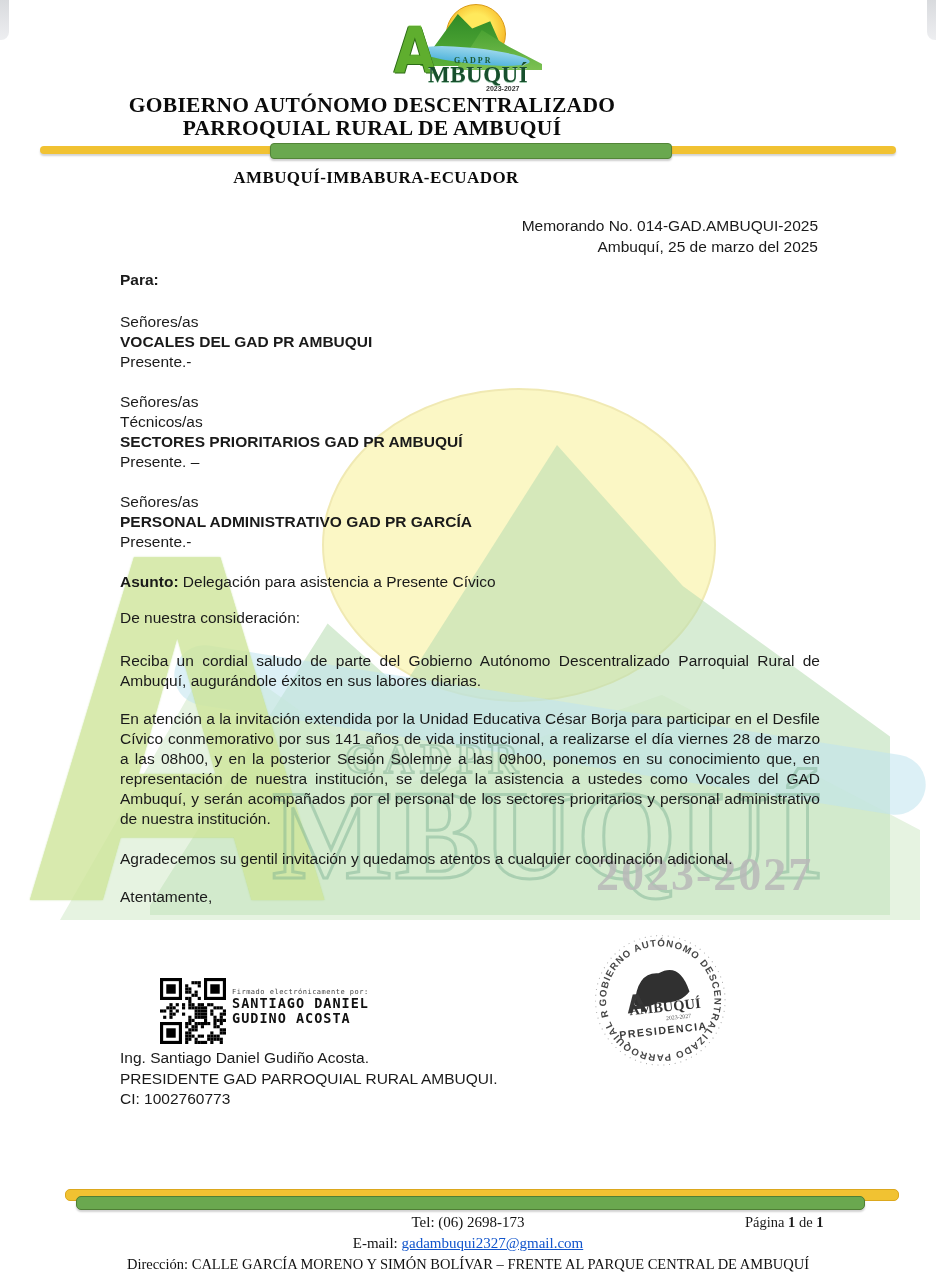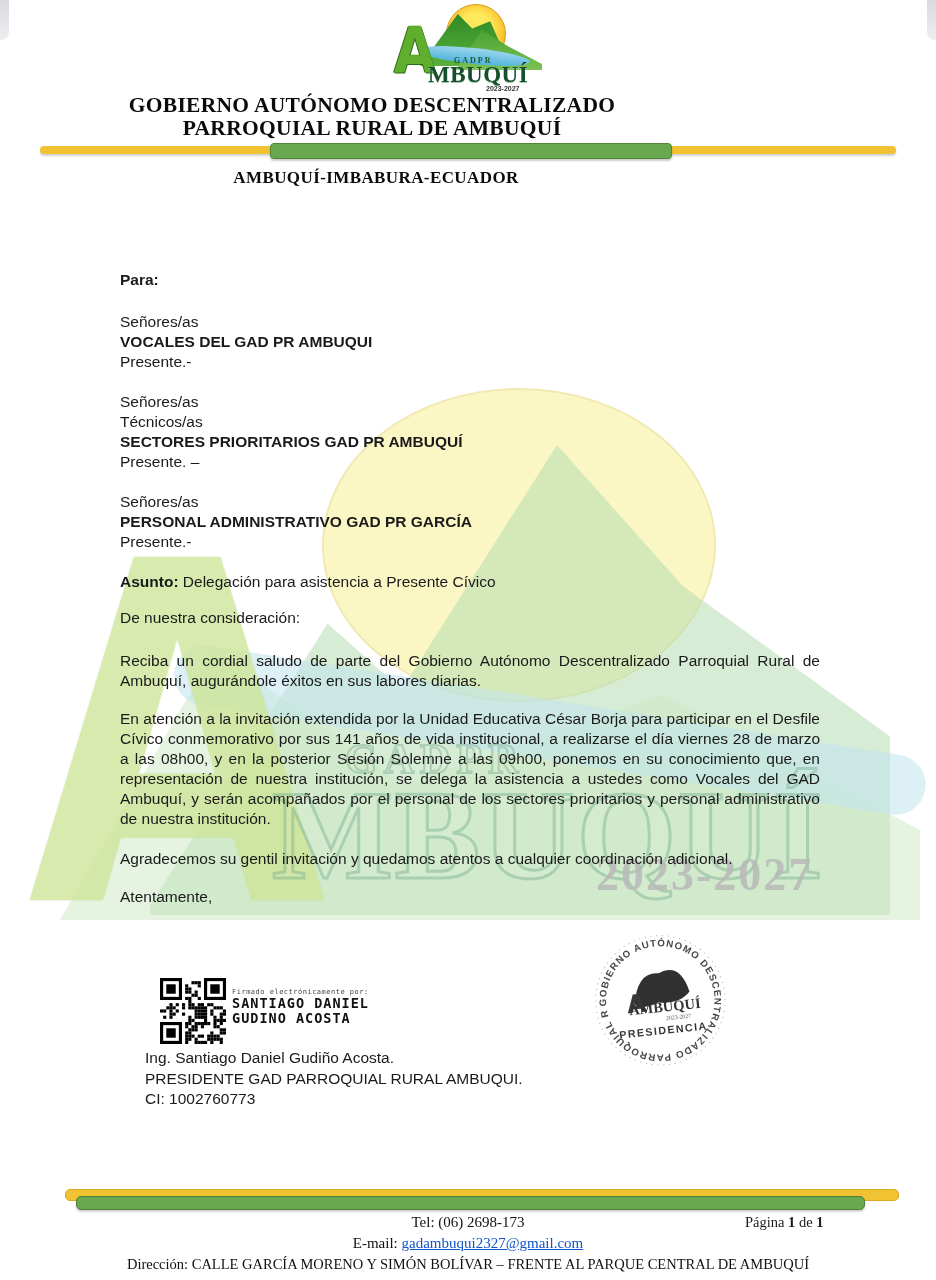--- a/index.html
+++ b/index.html
@@ -85,21 +85,21 @@
   .saluto{margin-top:16px;}
   .p{margin-top:23px;text-align:justify;}
   .p.left{text-align:left;}
   .closing{margin-top:18px;}
 
   
   .sig-qr{position:absolute;z-index:2;left:160px;top:978px;width:66px;height:66px;background:#fff;}
   .sig-esign{position:absolute;z-index:2;left:232px;top:988px;font-family:"DejaVu Sans Mono",monospace;}
   .sig-esign .cap{font-size:7px;color:#444;letter-spacing:.5px;}
   .sig-esign .nm{font-size:13.5px;font-weight:bold;color:#111;letter-spacing:1px;line-height:15px;}
-  .sig-block{position:absolute;z-index:2;left:120px;top:1048px;font-size:15.5px;line-height:20.5px;margin-left:25px;}
+  .sig-block{position:absolute;z-index:2;left:120px;top:1048px;font-size:15.5px;line-height:20.5px;}
 
   
   .stamp{position:absolute;z-index:2;left:580px;top:925px;width:160px;height:145px;
     transform:rotate(-6deg);opacity:.88;}
 
   
   .fbars{position:absolute;z-index:2;left:0;top:1189px;width:936px;height:26px;}
   .fbars .y{position:absolute;left:65px;top:0;width:832px;height:10px;border-radius:5px;
     background:var(--bar-yellow);border:1px solid #dca81e;}
   .fbars .g{position:absolute;left:76px;top:7px;width:787px;height:12px;border-radius:5px;
@@ -147,20 +147,24 @@
     <div>PARROQUIAL RURAL DE AMBUQUÍ</div>
   </div>
 
   <div class="hdr divider" style="position:absolute;">
     <div class="y"></div>
     <div class="g"></div>
   </div>
 
   <div class="hdr location" style="position:absolute;">AMBUQUÍ-IMBABURA-ECUADOR</div>
 
+  <div class="memo">
+    <div>Memorando No. 014-GAD.AMBUQUI-2025</div>
+    <div>Ambuquí, 25 de marzo del 2025</div>
+  </div>
 
   <div class="content">
     <div class="para-label">Para:</div>
 
     <div class="grp" style="margin-top:22px;">
       <div>Señores/as</div>
       <div class="b">VOCALES DEL GAD PR AMBUQUI</div>
       <div>Presente.-</div>
     </div>
 

